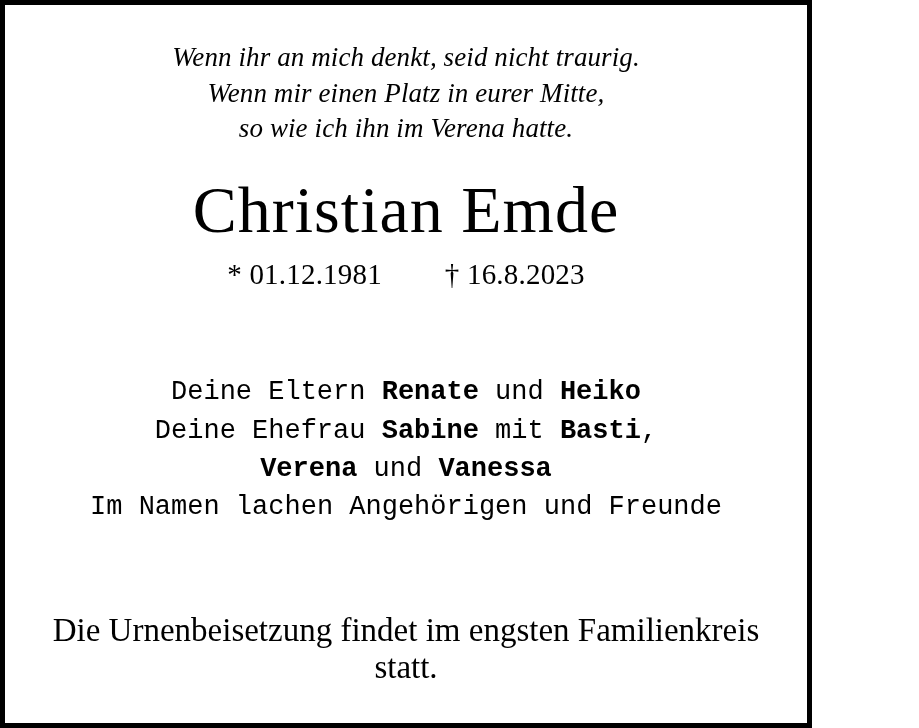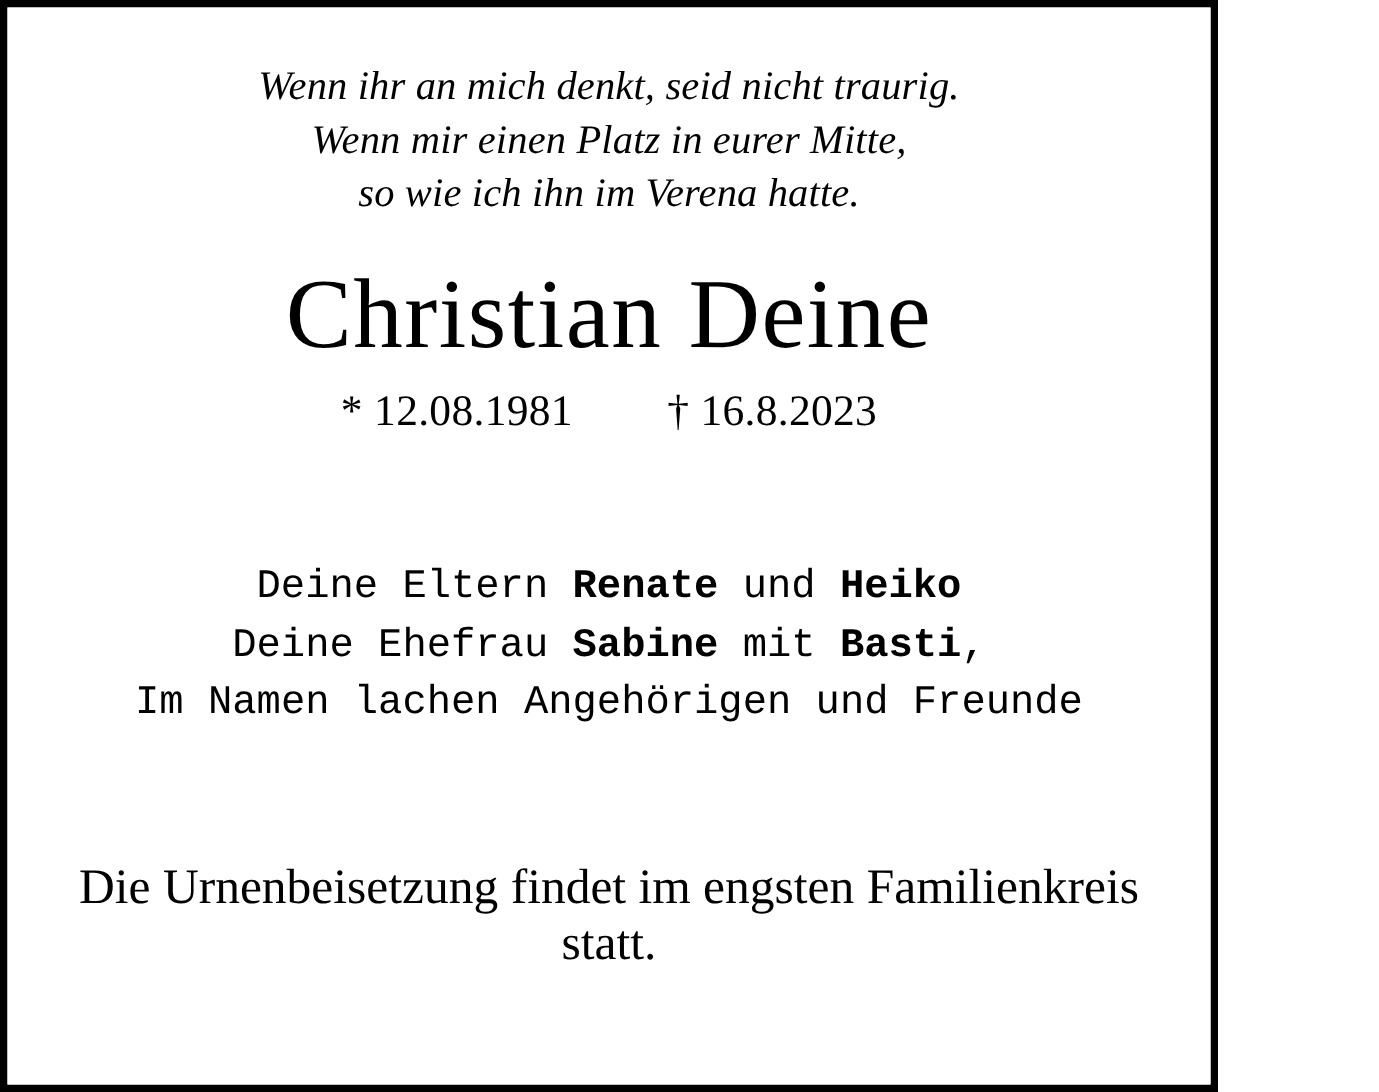--- a/index.html
+++ b/index.html
@@ -80,34 +80,37 @@
 
 <div class="obituary">
   <div class="inner">
 
     <div class="poem">
       <div>Wenn ihr an mich denkt, seid nicht traurig.</div>
       <div>Wenn mir einen Platz in eurer Mitte,</div>
       <div>so wie ich ihn im Verena hatte.</div>
     </div>
 
-    <div class="name">Christian Deine</div>
+    <div class="name">Christian Emde</div>
 
     <div class="dates">
-      <span>* 12.08.1981</span>
+      <span>* 01.12.1981</span>
       <span class="gap"></span>
       <span>† 16.8.2023</span>
     </div>
 
     <div class="family">
       <div>
         <span>Deine Eltern </span><b>Renate</b><span> und </span><b>Heiko</b>
       </div>
       <div>
         <span>Deine Ehefrau </span><b>Sabine</b><span> mit </span><b>Basti</b><span>,</span>
       </div>
+      <div>
+        <b>Verena</b><span> und </span><b>Vanessa</b>
+      </div>
       <div>Im Namen lachen Angehörigen und Freunde</div>
     </div>
 
     <div class="closing">Die Urnenbeisetzung findet im engsten Familienkreis statt.</div>
 
   </div>
 </div>
 
 </body></html>

